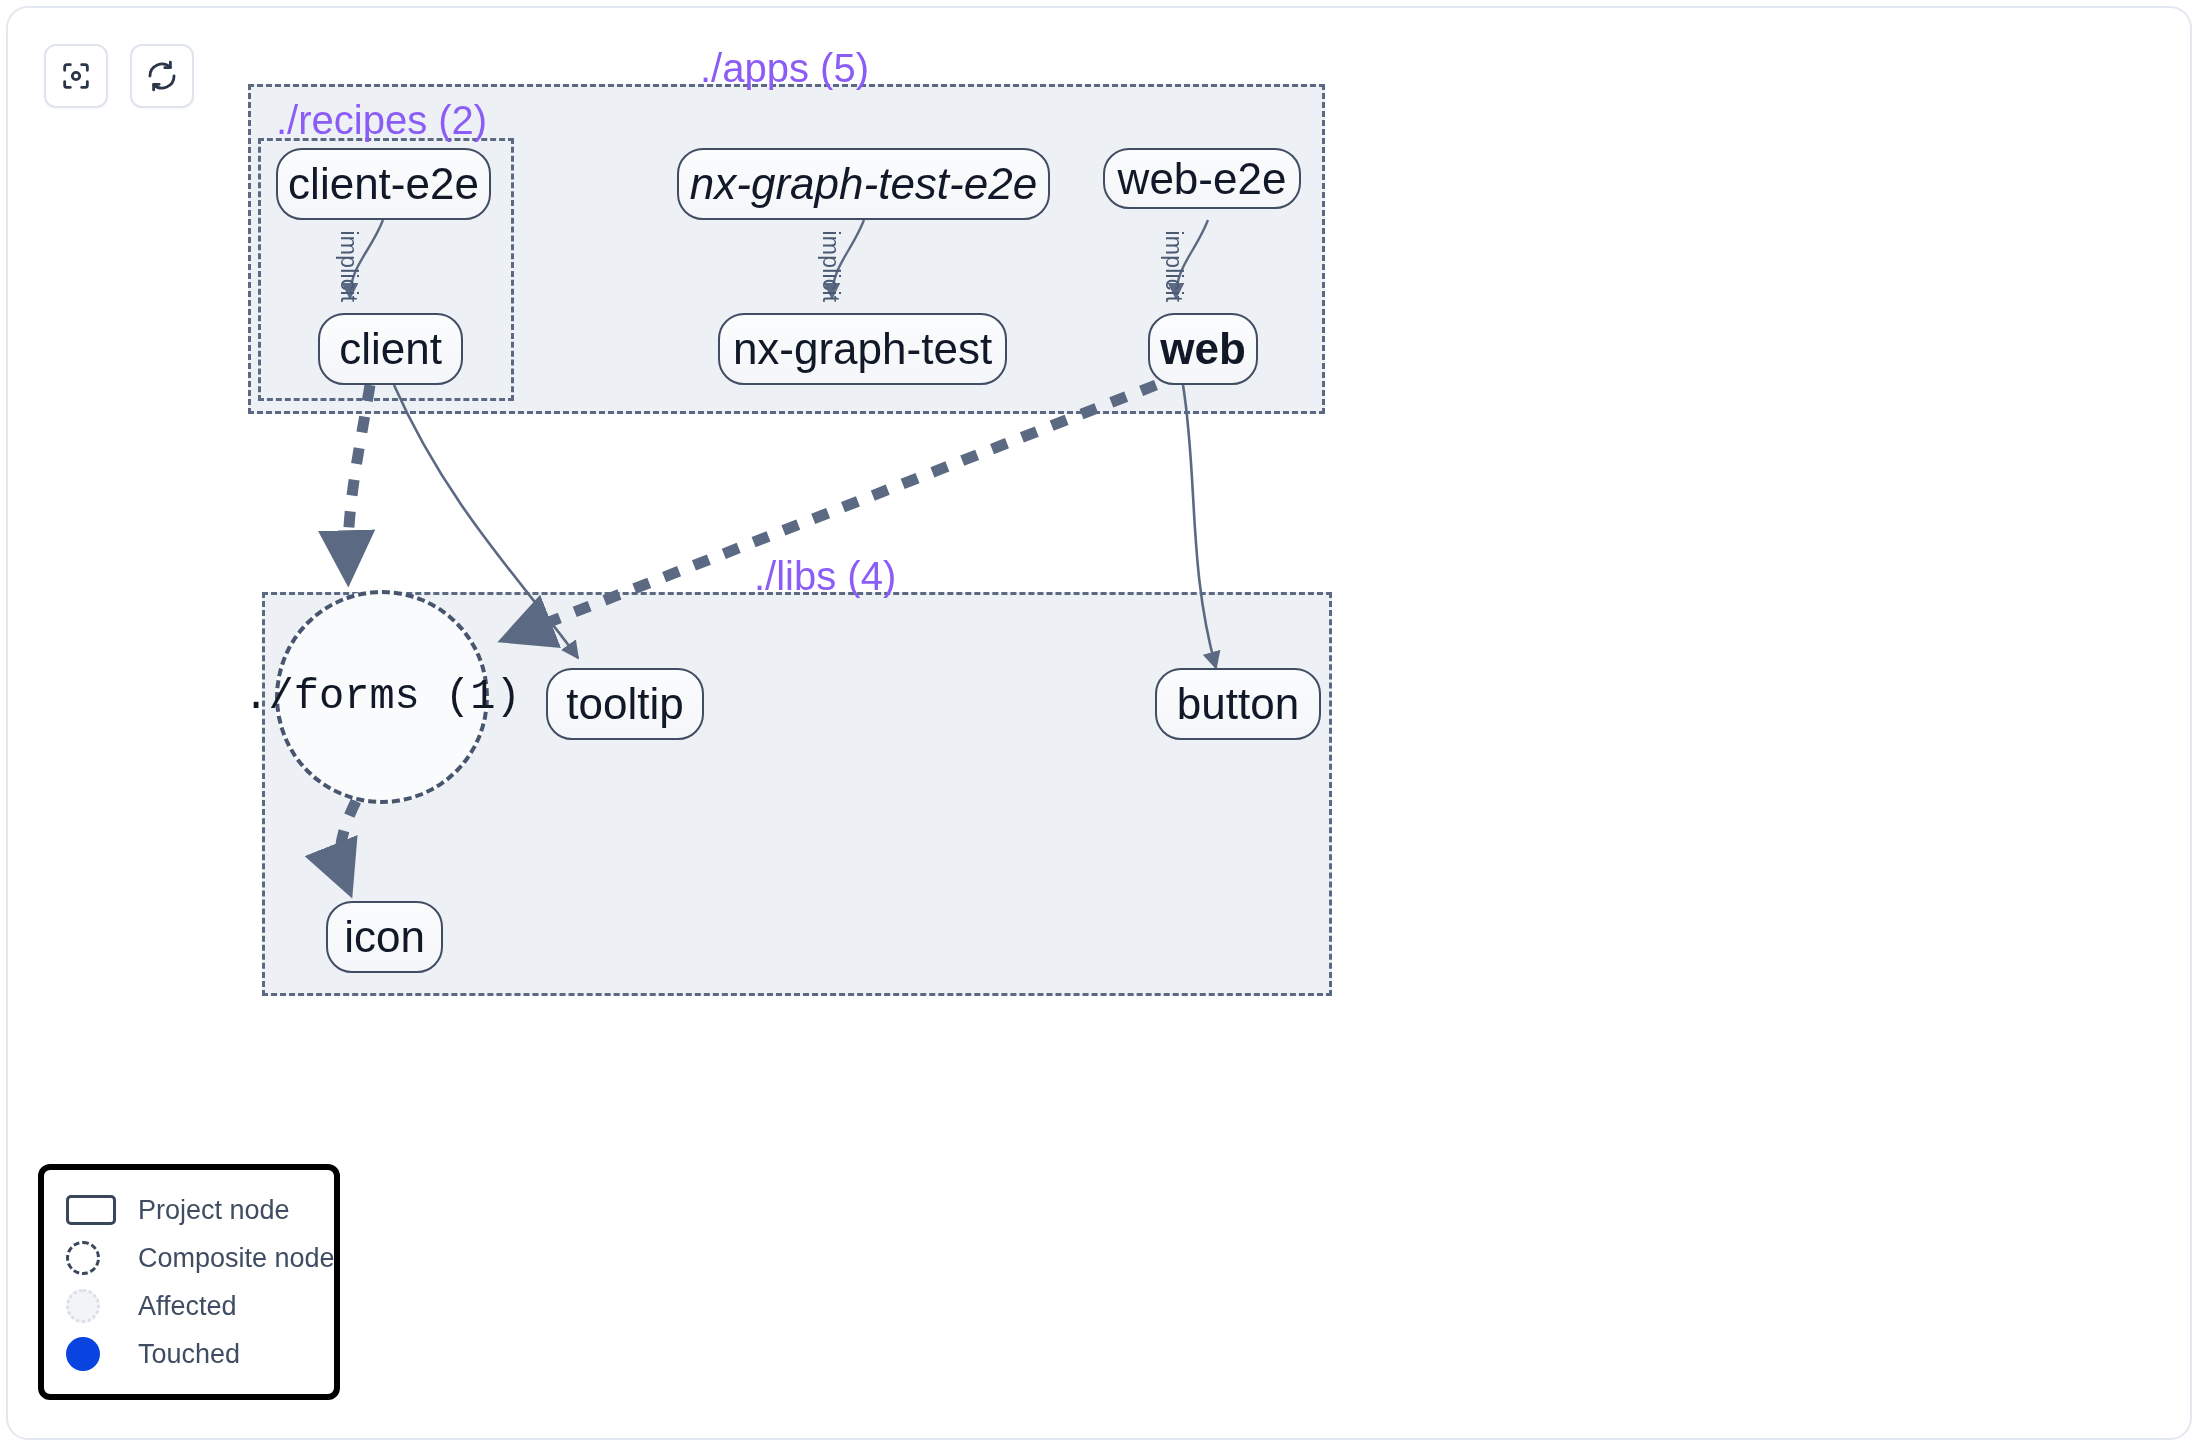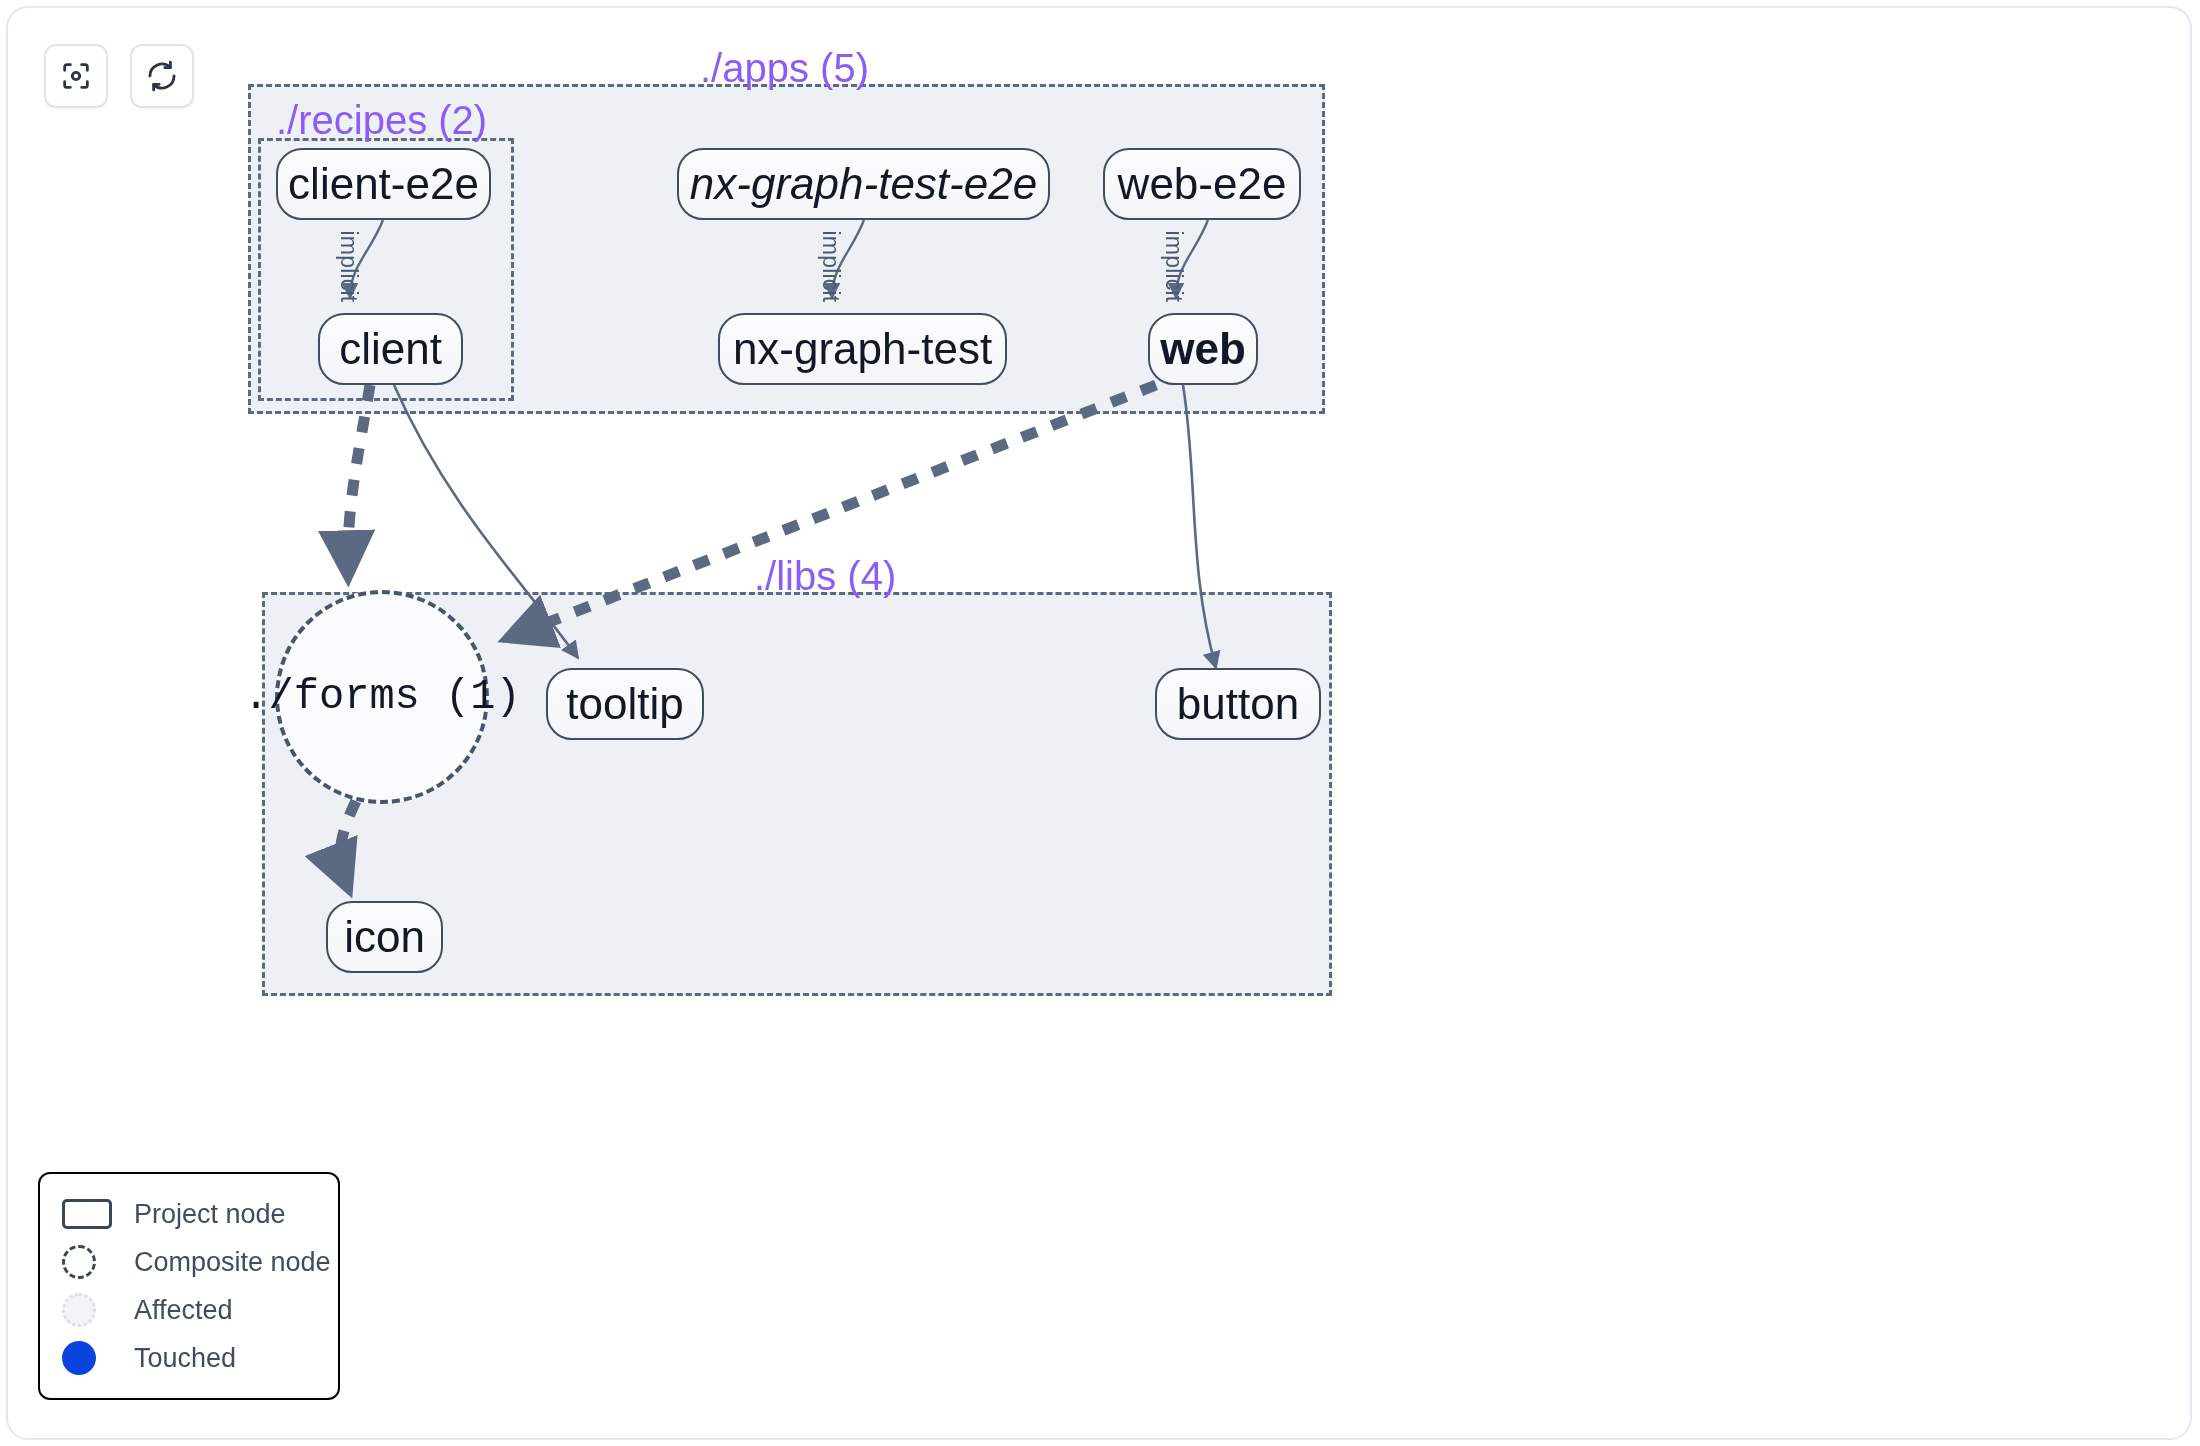--- a/index.html
+++ b/index.html
@@ -132,21 +132,21 @@
     z-index: 25;
     letter-spacing: 0.2px;
   }
 
   
   .legend {
     position: absolute;
     left: 30px;
     bottom: 38px;
     width: 302px;
-    border: 2px solid #000000;
+    border: 6px solid #000000;
     border-radius: 12px;
     background: #ffffff;
     padding: 16px 14px 16px 18px;
     box-sizing: border-box;
     z-index: 50;
   }
   .legend-row {
     display: flex;
     align-items: center;
     height: 48px;
@@ -260,21 +260,21 @@
     </svg>
 
     <div class="edge-label" style="left:300px; top:245px; width:80px; text-align:center;">implicit</div>
     <div class="edge-label" style="left:782px; top:245px; width:80px; text-align:center;">implicit</div>
     <div class="edge-label" style="left:1125px; top:245px; width:80px; text-align:center;">implicit</div>
 
     <div class="node" style="left:268px; top:140px; width:215px; height:72px;">client-e2e</div>
 
     <div class="node" style="left:669px; top:140px; width:373px; height:72px;font-style:italic;">nx-graph-test-e2e</div>
 
-    <div class="node" style="left:1095px; top:140px; width:198px; height:72px;">web-e2e</div>
+    <div class="node" style="left:1095px; top:140px; width:198px; height:61px;">web-e2e</div>
 
     <div class="node" style="left:310px; top:305px; width:145px; height:72px;">client</div>
 
     <div class="node" style="left:710px; top:305px; width:289px; height:72px;">nx-graph-test</div>
 
     <div class="node" style="left:1140px; top:305px; width:110px; height:72px;font-weight:bold;">web</div>
 
     <div class="node" style="left:538px; top:660px; width:158px; height:72px;">tooltip</div>
 
     <div class="node" style="left:1147px; top:660px; width:166px; height:72px;">button</div>

